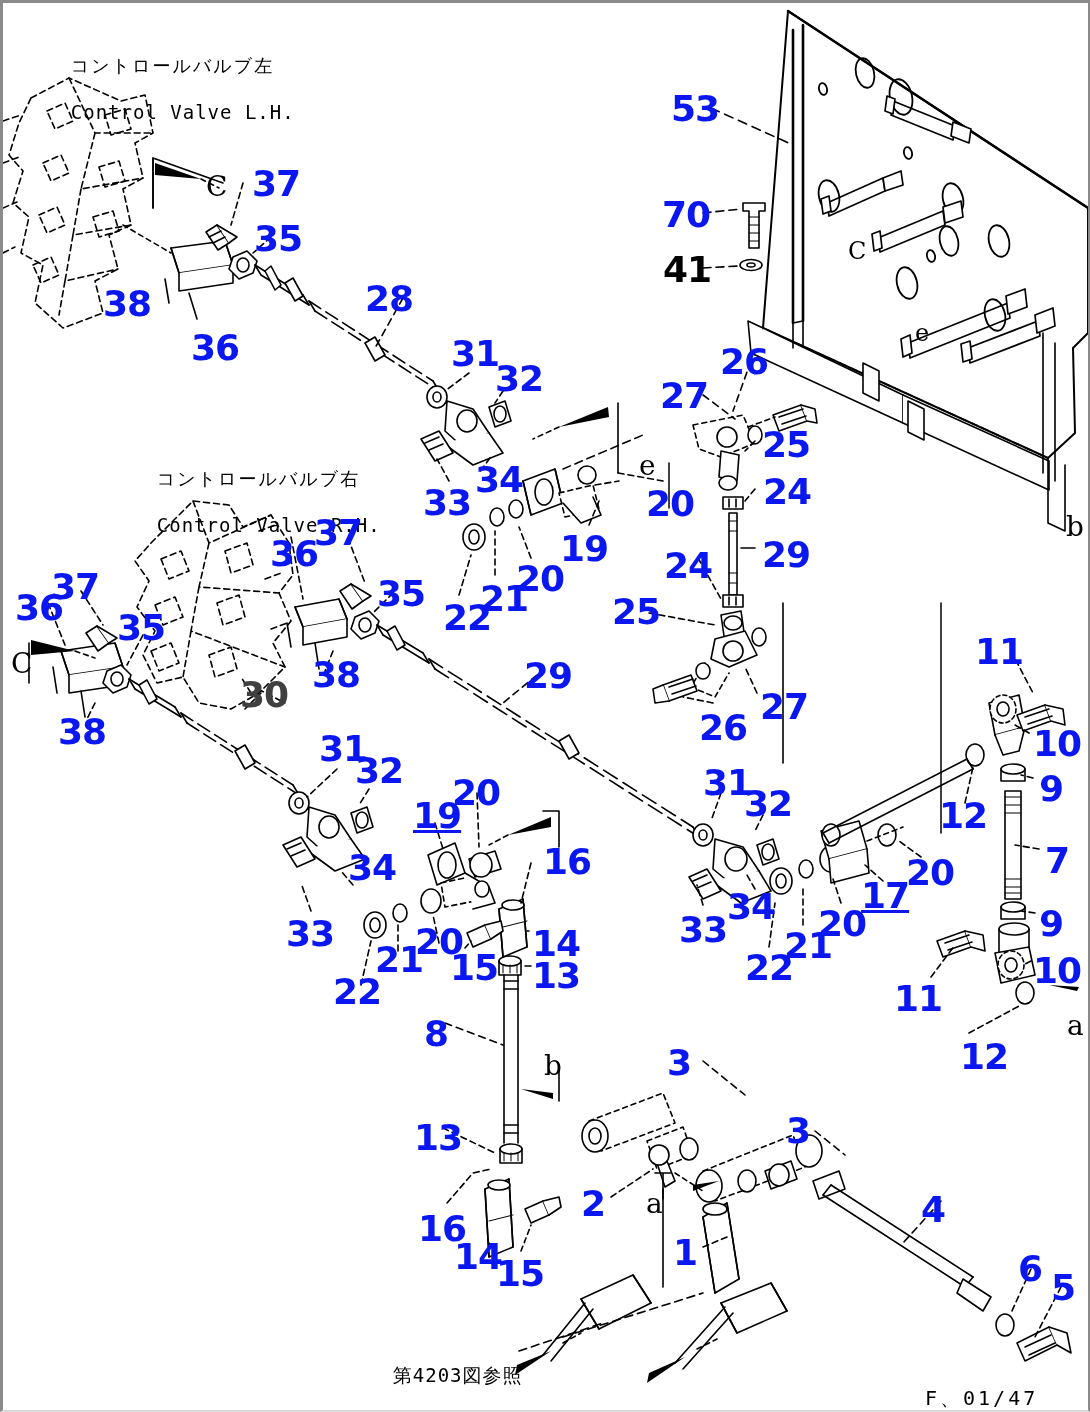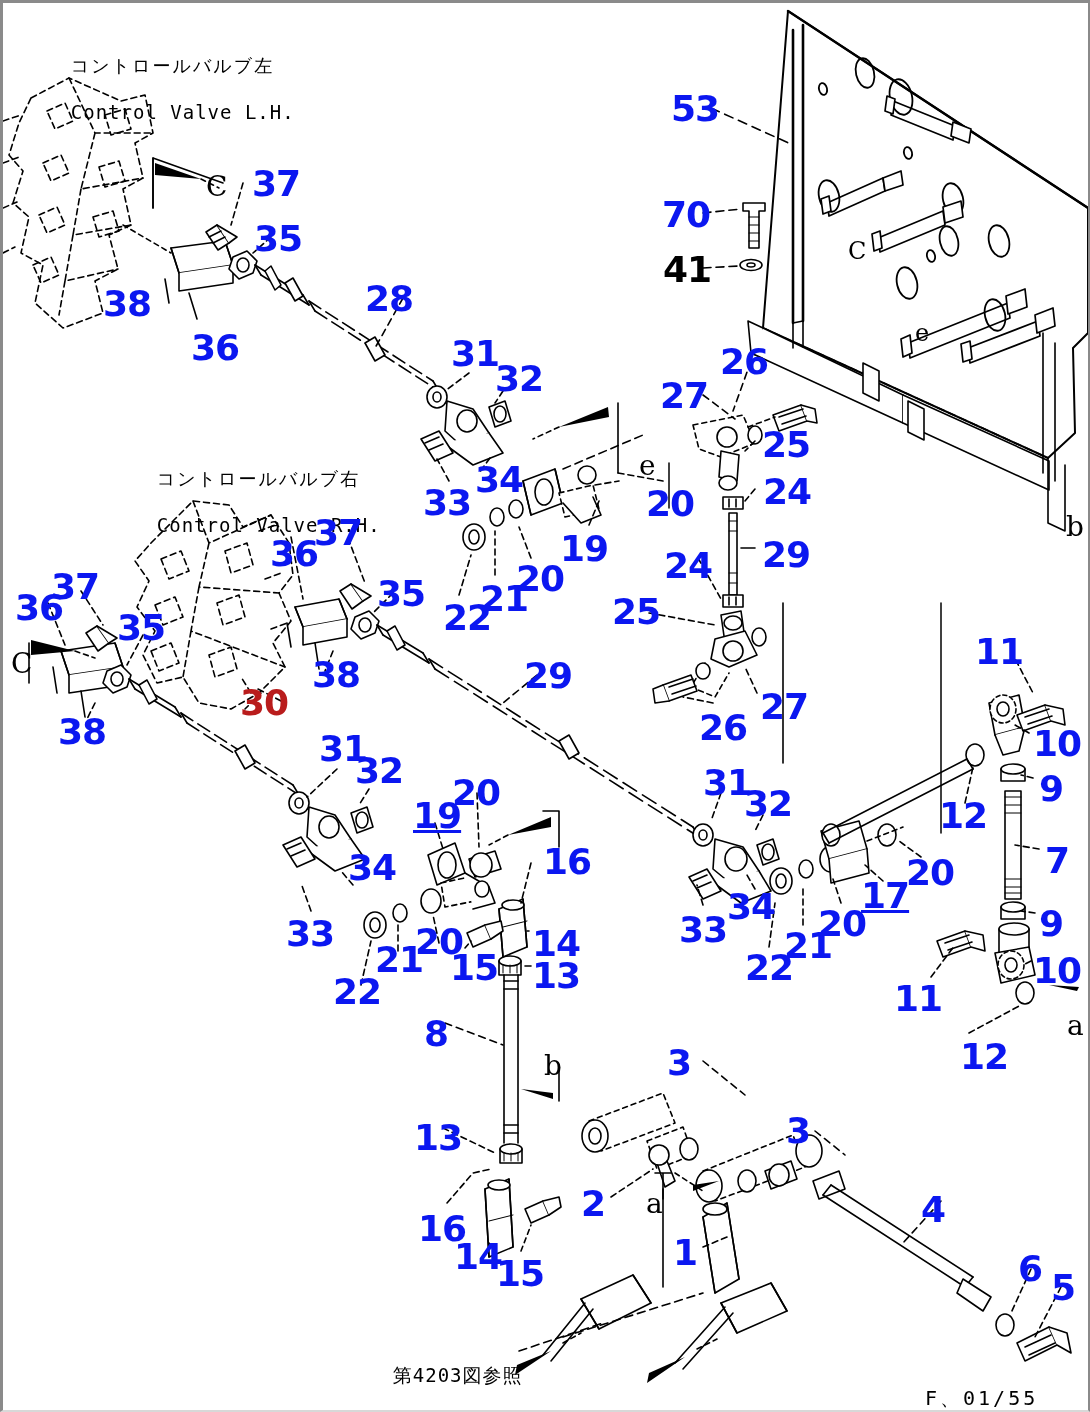--- a/index.html
+++ b/index.html
@@ -599,21 +599,21 @@
   <div class="cap" style="left:104px;top:441px;">
     <span class="jp">コントロールバルブ右</span><br>
     <span>Control Valve R.H.</span>
   </div>
 
   <div class="figref" style="left:340px;top:1337px;">
     <span>第4203図参照</span><br>
     <span>See Fig 4203</span>
   </div>
 
-  <div class="sheetno" style="left:922px;top:1382px;">F、01/55</div>
+  <div class="sheetno" style="left:922px;top:1382px;">F、01/47</div>
 
   <div id="secmarks">
       <div class="secmark" style="left: 203px; top: 170px;">C</div>
       <div class="secmark" style="left: 8px; top: 647px;">C</div>
       <div class="secmark" style="left: 636px; top: 449px;">e</div>
       <div class="secmark" style="left: 1063px; top: 510px;">b</div>
       <div class="secmark" style="left: 1064px; top: 1009px;">a</div>
       <div class="secmark" style="left: 541px; top: 1049px;">b</div>
       <div class="secmark" style="left: 643px; top: 1187px;">a</div>
     </div>
@@ -642,21 +642,21 @@
       <div class="callout" style="left: 696px; top: 707px; color: rgb(11, 23, 240);">26</div>
       <div class="callout" style="left: 757px; top: 686px; color: rgb(11, 23, 240);">27</div>
       <div class="callout" style="left: 440px; top: 597px; color: rgb(11, 23, 240);">22</div>
       <div class="callout" style="left: 477px; top: 578px; color: rgb(11, 23, 240);">21</div>
       <div class="callout" style="left: 513px; top: 558px; color: rgb(11, 23, 240);">20</div>
       <div class="callout" style="left: 557px; top: 528px; color: rgb(11, 23, 240);">19</div>
       <div class="callout" style="left: 311px; top: 512px; color: rgb(11, 23, 240);">37</div>
       <div class="callout" style="left: 267px; top: 533px; color: rgb(11, 23, 240);">36</div>
       <div class="callout" style="left: 374px; top: 573px; color: rgb(11, 23, 240);">35</div>
       <div class="callout" style="left: 309px; top: 654px; color: rgb(11, 23, 240);">38</div>
-      <div class="callout" style="left: 237px; top: 674px; color: #b91c1c; margin-top: 8px;">30</div>
+      <div class="callout" style="left: 237px; top: 674px; color: #404040;">30</div>
       <div class="callout" style="left: 12px; top: 587px; color: rgb(11, 23, 240);">36</div>
       <div class="callout" style="left: 48px; top: 566px; color: rgb(11, 23, 240);">37</div>
       <div class="callout" style="left: 114px; top: 607px; color: rgb(11, 23, 240);">35</div>
       <div class="callout" style="left: 55px; top: 711px; color: rgb(11, 23, 240);">38</div>
       <div class="callout" style="left: 521px; top: 655px; color: rgb(11, 23, 240);">29</div>
       <div class="callout" style="left: 316px; top: 728px; color: rgb(11, 23, 240);">31</div>
       <div class="callout" style="left: 352px; top: 750px; color: rgb(11, 23, 240);">32</div>
       <div class="callout" style="left: 283px; top: 913px; color: rgb(11, 23, 240);">33</div>
       <div class="callout" style="left: 345px; top: 847px; color: rgb(11, 23, 240);">34</div>
       <div class="callout" style="left: 410px; top: 795px; color: rgb(11, 23, 240); text-decoration: underline;">19</div>

